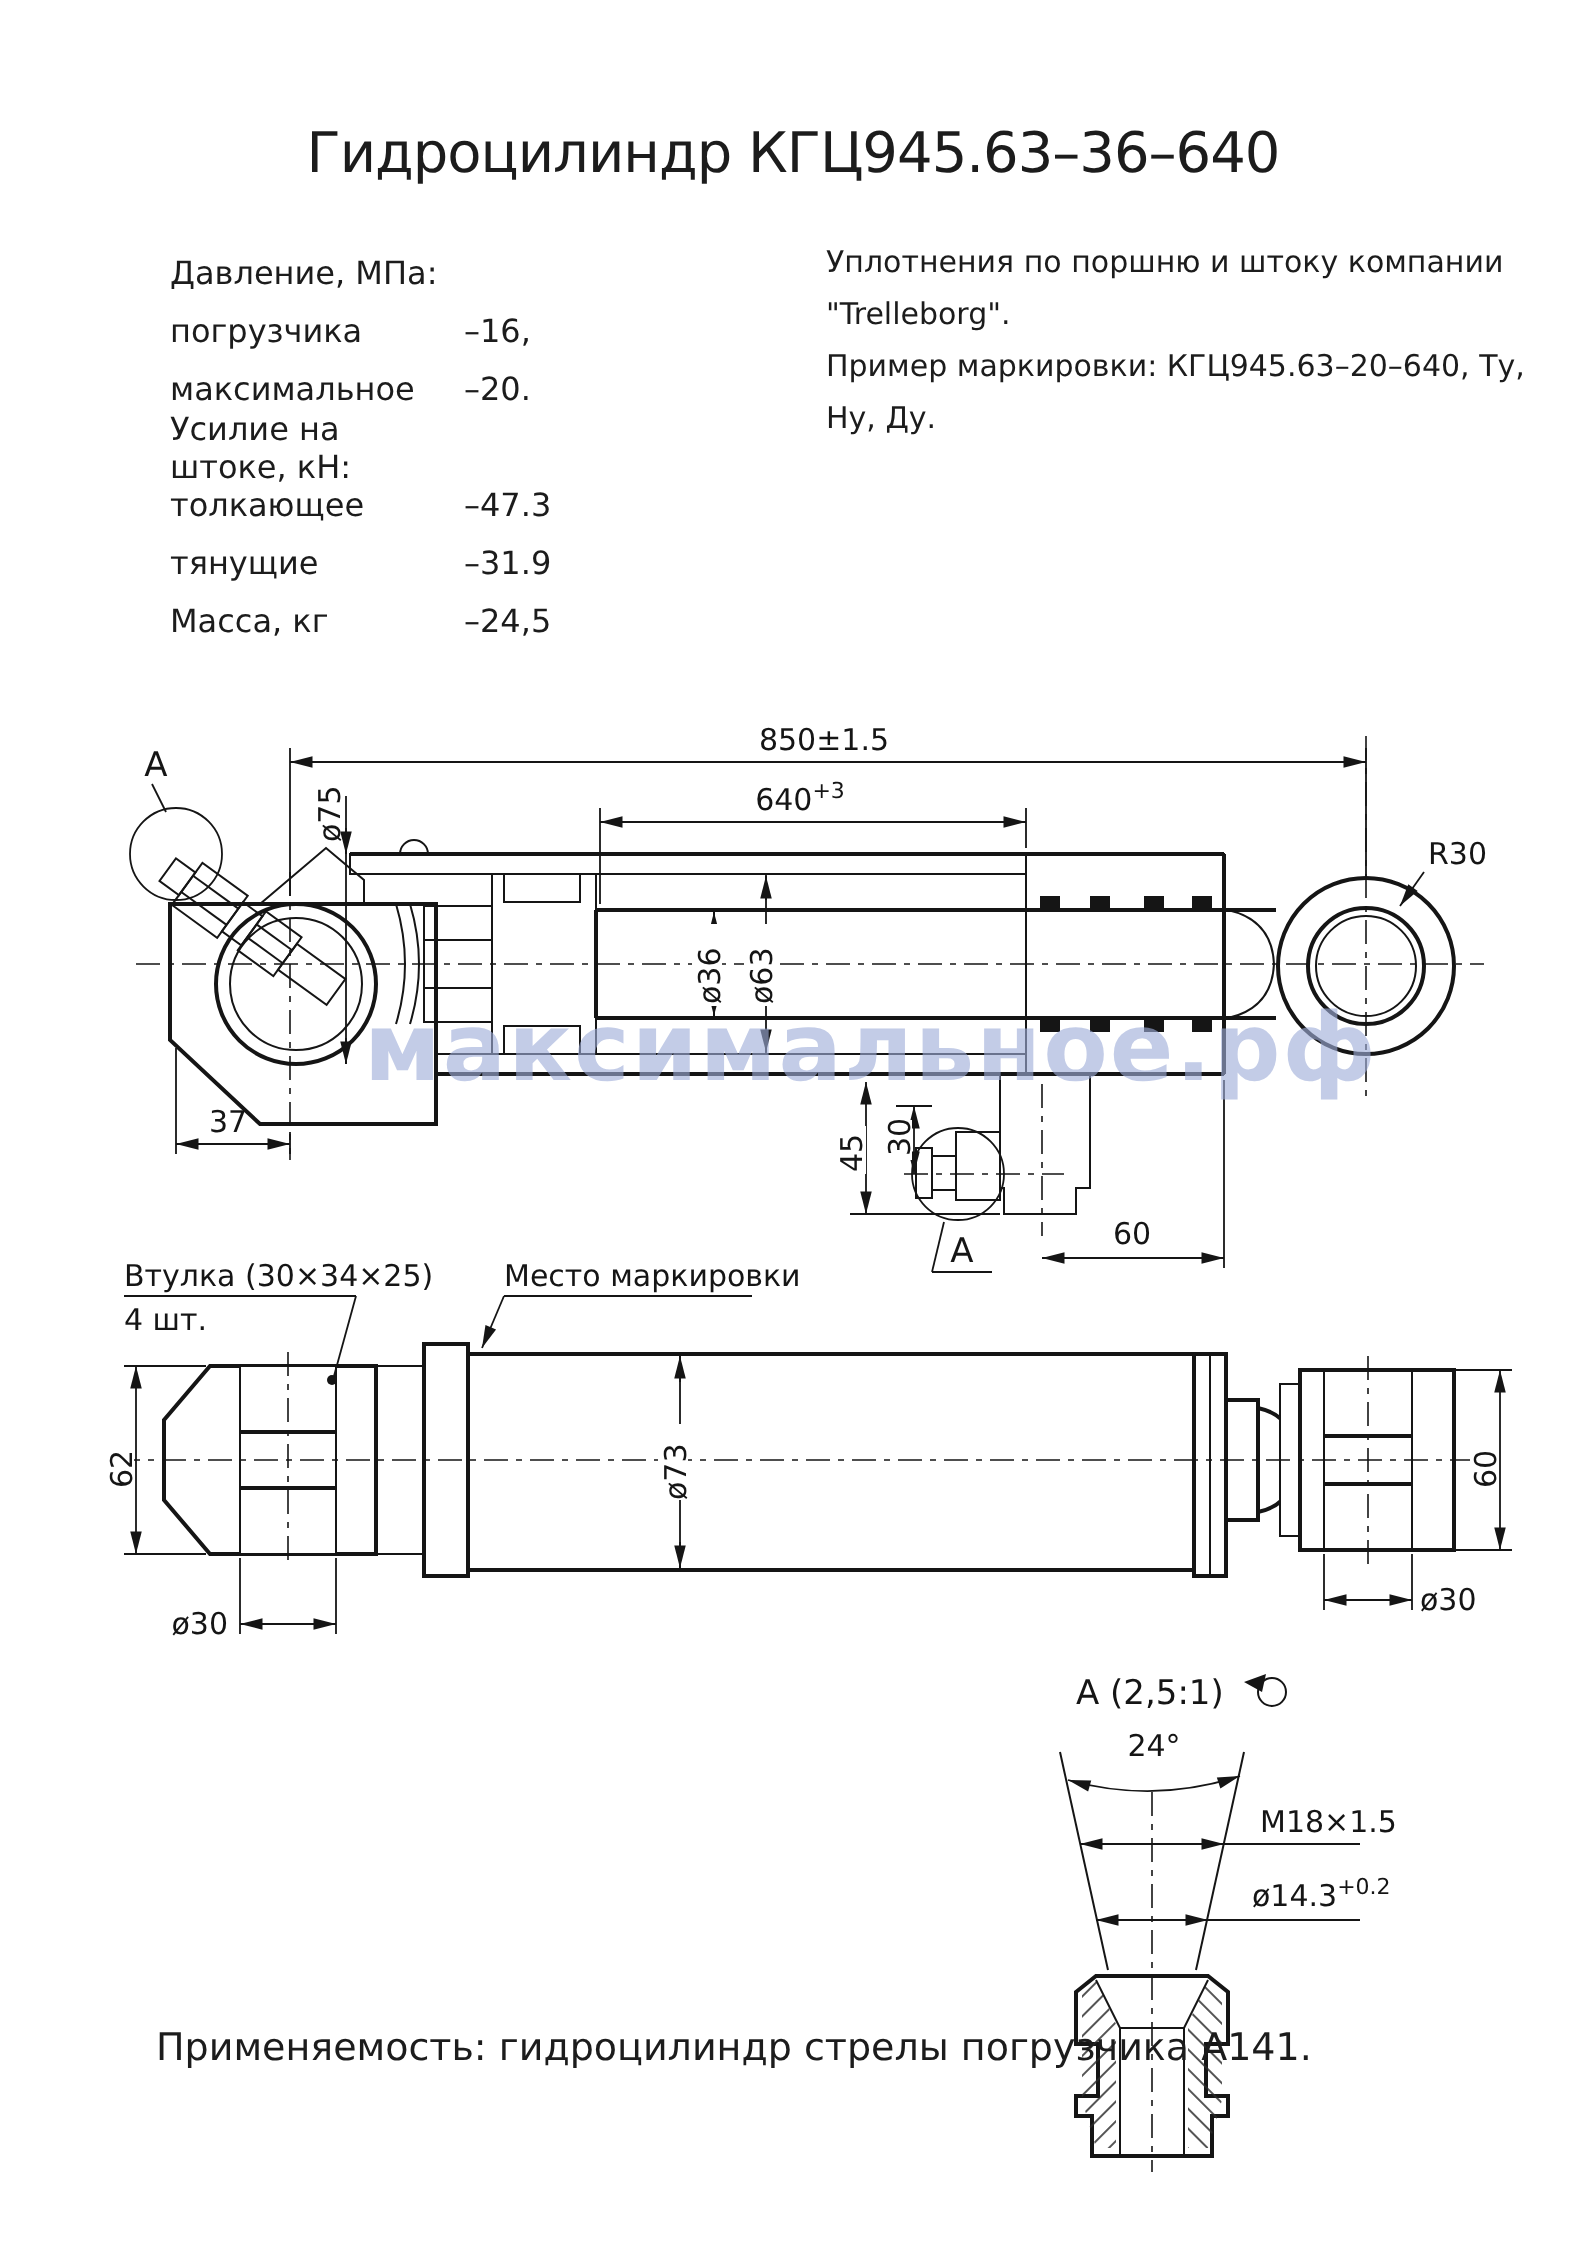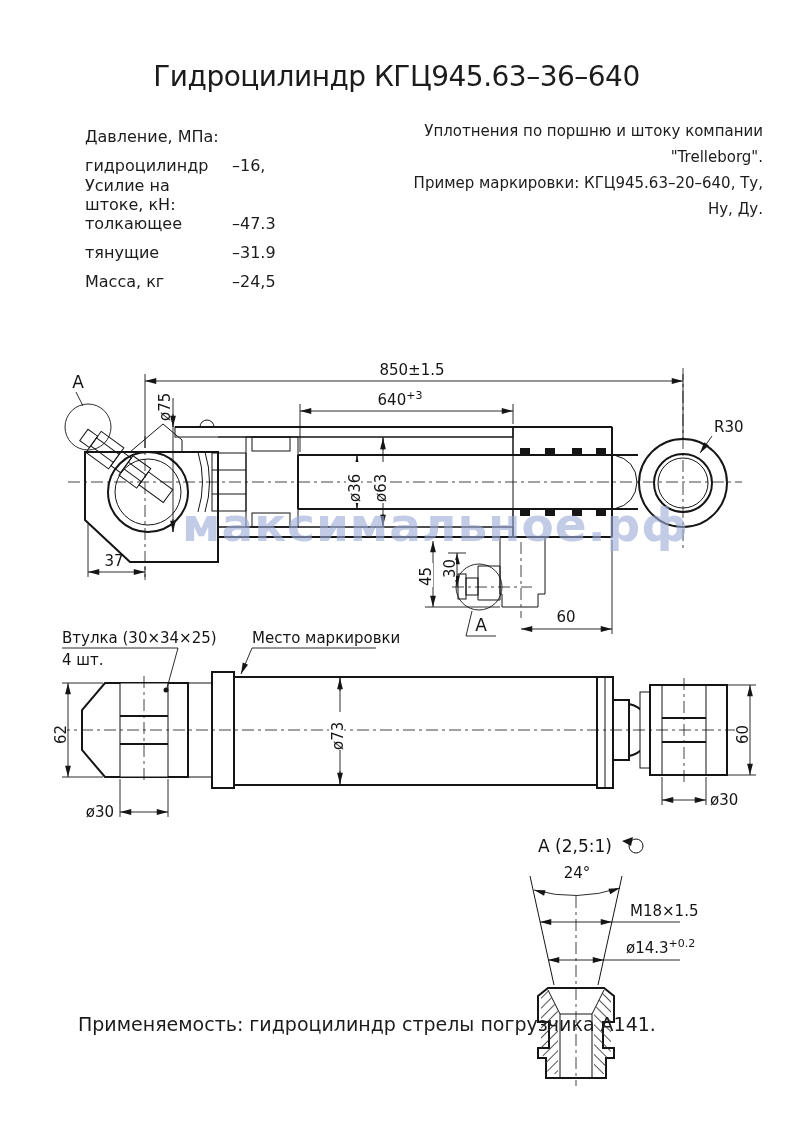--- a/index.html
+++ b/index.html
@@ -3,21 +3,21 @@
 <meta charset="utf-8">
 <style>
   html,body{margin:0;padding:0;background:#e8e8e8;}
   .page{position:relative;width:793px;height:1123px;background:#ffffff;margin:0 auto;
         font-family:"DejaVu Sans",sans-serif;color:#1c1c1c;overflow:hidden;}
   .title{position:absolute;left:0;right:0;top:60px;text-align:center;
          font-size:28px;font-weight:500;letter-spacing:-0.5px;}
   .specs{position:absolute;left:85px;top:122px;width:330px;font-size:16px;}
   .spec-row{display:flex;height:29px;align-items:center;}
   .spec-row .lab{width:147px;flex:0 0 147px;}
-  .notes{position:absolute;left:413px;top:118px;width:350px;font-size:15px;line-height:26px;text-align:right;}
+  .notes{position:absolute;left:413px;top:118px;width:350px;font-size:15px;line-height:26px;}
   .application{position:absolute;left:78px;top:1013px;font-size:19px;}
   .watermark{position:absolute;left:182px;top:497px;font-size:47px;font-weight:600;
              letter-spacing:1px;color:rgba(158,172,216,0.62);white-space:nowrap;pointer-events:none;}
   svg{position:absolute;left:0;top:0;}
   svg text{font-family:"DejaVu Sans",sans-serif;font-size:15px;fill:#151515;}
   svg text.big{font-size:17px;}
   .k{stroke:#151515;stroke-width:2;fill:none;stroke-linejoin:miter;}
   .t{stroke:#151515;stroke-width:1;fill:none;}
   .dim{stroke:#151515;stroke-width:0.9;fill:none;}
   .cl{stroke:#151515;stroke-width:0.8;fill:none;stroke-dasharray:12 4 3 4;}
@@ -29,22 +29,26 @@
 <div class="page">
 
   <div class="title">Гидроцилиндр КГЦ945.63–36–640</div>
 
   <div class="specs">
     <div class="spec-row">
       <span class="lab">Давление, МПа:</span>
       <span class="val"></span>
     </div>
     <div class="spec-row">
-      <span class="lab">гидроцилиндр</span>
+      <span class="lab">погрузчика</span>
       <span class="val">–16,</span>
+    </div>
+    <div class="spec-row">
+      <span class="lab">максимальное</span>
+      <span class="val">–20.</span>
     </div>
     <div class="spec-row">
       <span class="lab">Усилие на штоке, кН:</span>
       <span class="val"></span>
     </div>
     <div class="spec-row">
       <span class="lab">толкающее</span>
       <span class="val">–47.3</span>
     </div>
     <div class="spec-row">

